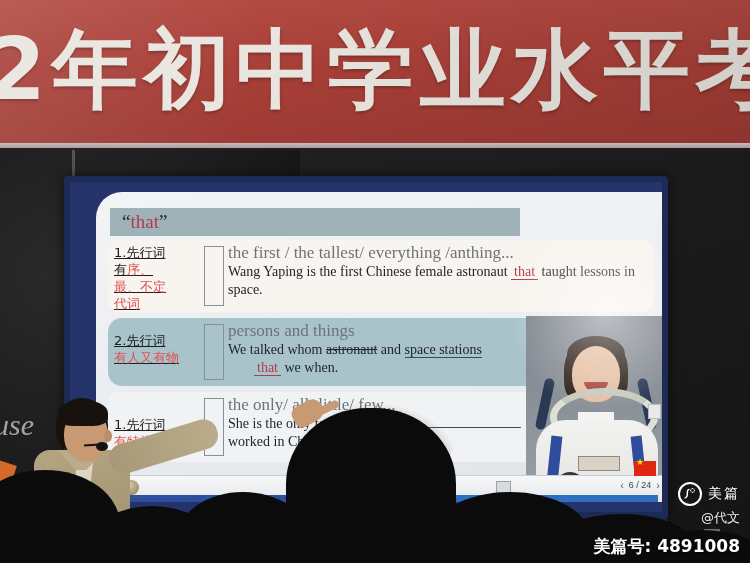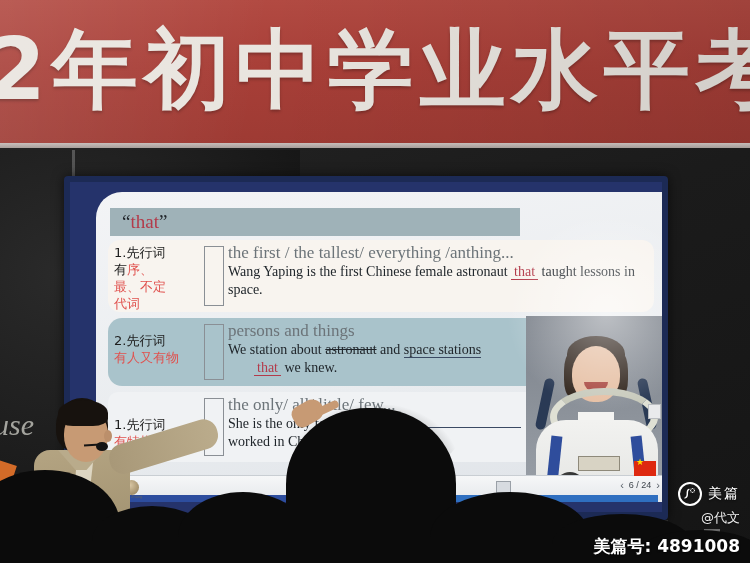--- a/index.html
+++ b/index.html
@@ -60,21 +60,21 @@
     font-family:"Liberation Serif",serif;font-size:19px;color:#1f2328;white-space:nowrap;}
   .slide-title .hl{color:#b33a4a;}
 
   
   .row{position:absolute;left:12px;display:flex;align-items:stretch;}
   .row1{top:48px;width:546px;height:72px;background:#f8f4ef;border-radius:12px;}
   .row2{top:126px;width:432px;height:68px;background:#a9c3cb;border-radius:14px;}
   .row3{top:200px;width:442px;height:70px;background:#f0f2f4;border-radius:10px;}
 
   .rowlabel{width:96px;flex:0 0 96px;padding:4px 0 0 6px;box-sizing:border-box;
-    font-family:"DejaVu Sans",sans-serif;font-size:13px;line-height:17px;color:#1e1e1e;}
+    font-family:"DejaVu Sans",sans-serif;font-size:13px;line-height:17px;color:#1e1e1e;text-decoration:underline;}
   .rowlabel .red{color:#e0524f;}
   .bracket{flex:0 0 18px;margin:6px 4px 6px 0;border:1px solid #8a8f95;background:transparent;}
   .rowbody{flex:1;font-family:"Liberation Serif",serif;color:#303538;padding-top:2px;}
   .cue{font-size:17px;color:#6c7479;line-height:21px;white-space:nowrap;}
   .sent{font-size:14px;color:#20262b;line-height:18px;}
   .blank{color:#b33a4a;border-bottom:1.5px solid #b33a4a;padding:0 3px;}
   .strike{text-decoration:line-through;}
   .uline{border-bottom:1.5px solid #3b4a63;margin-top:36px;}
   .longblank{display:inline-block;width:110px;border-bottom:1.5px solid #3b4a63;}
 
@@ -235,24 +235,24 @@
 
         <div class="row row2">
           <div class="rowlabel">
             <div style="padding-top:10px">2.先行词</div>
             <div class="red">有人又有物</div>
           </div>
           <div class="bracket"></div>
           <div class="rowbody">
             <div class="cue">persons and things</div>
             <div class="sent">
-              <span>We station about </span><span class="strike">astronaut</span><span> and </span><span class="uline">space stations</span>
-            </div>
-            <div class="sent">
-              <span class="blank" style="margin-left:26px">that</span><span> we knew.</span>
+              <span>We talked whom </span><span class="strike">astronaut</span><span> and </span><span class="uline">space stations</span>
+            </div>
+            <div class="sent">
+              <span class="blank" style="margin-left:26px">that</span><span> we when.</span>
             </div>
           </div>
         </div>
 
         <div class="row row3">
           <div class="rowlabel">
             <div style="padding-top:20px">1.先行词</div>
             <div class="red">有特指</div>
           </div>
           <div class="bracket"></div>

